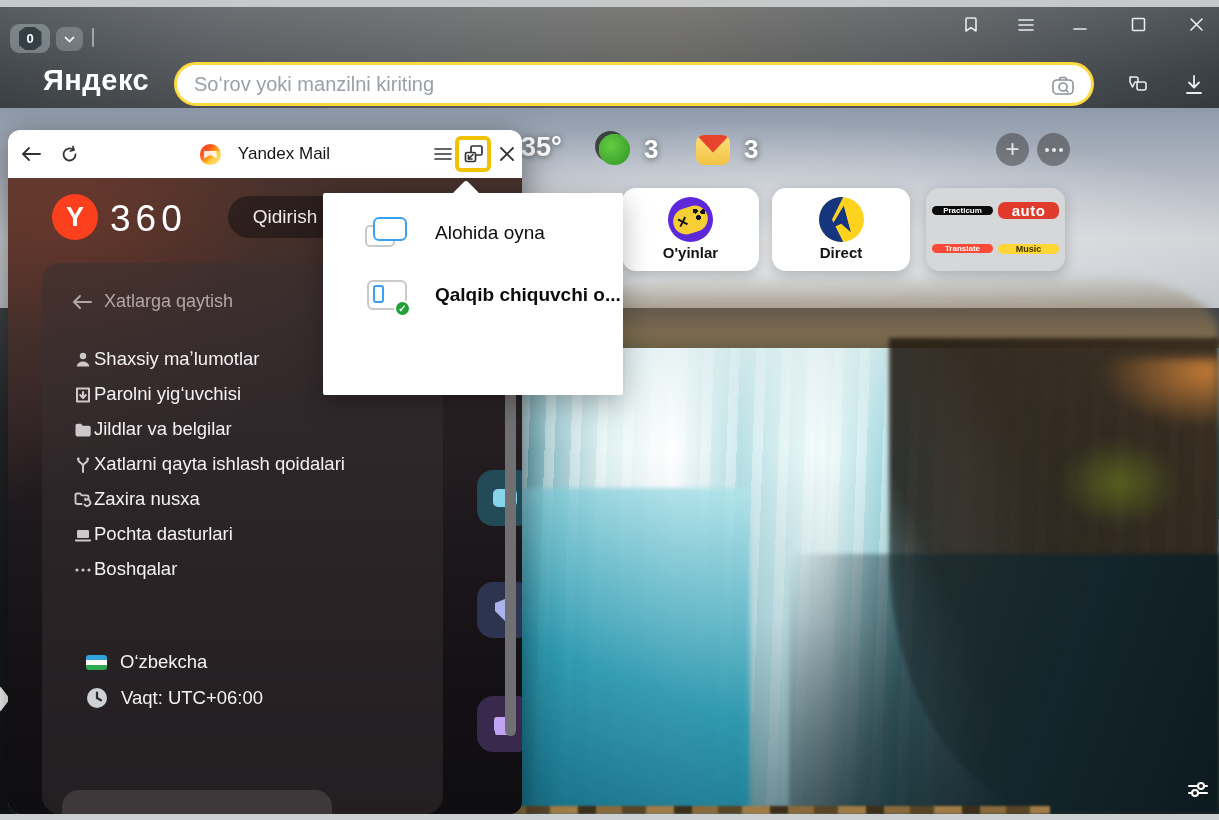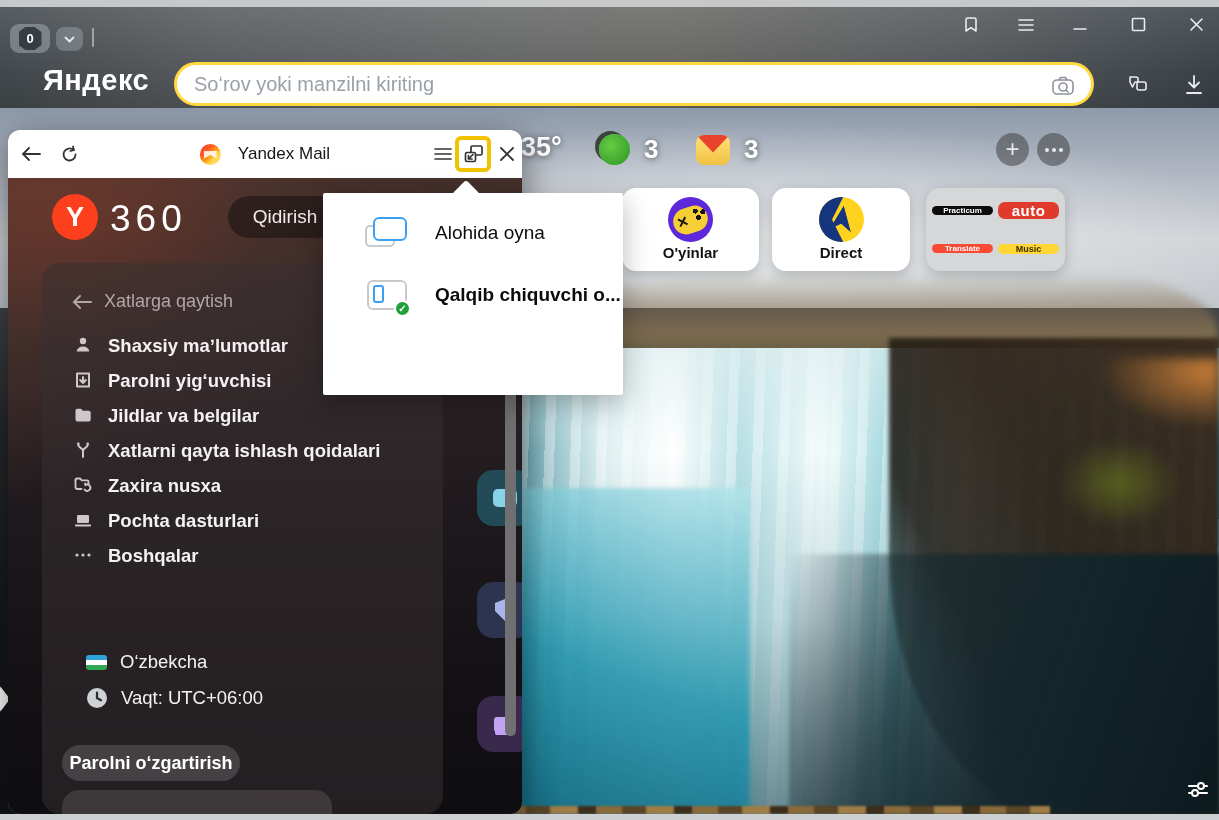--- a/index.html
+++ b/index.html
@@ -134,21 +134,21 @@
     background:#fc3f1d; color:#fff; font-size:27px; font-weight:bold; display:flex; align-items:center; justify-content:center; }
   .brand-360 { position:absolute; left:102px; top:20px; color:#fff; font-size:37px; font-weight:400; letter-spacing:5px; }
   .qidirish { position:absolute; left:220px; top:18px; width:114px; height:42px; border-radius:21px;
     background:rgba(12,10,10,0.45); color:#f0ecec; font-size:19px; display:flex; align-items:center; justify-content:center; }
 
   .panel { position:absolute; left:34px; top:85px; width:401px; height:551px; border-radius:18px;
     background:rgba(56,47,49,0.52); }
   .backrow { position:absolute; left:30px; top:28px; display:flex; align-items:center; gap:12px;
     color:#b1a6a8; font-size:18px; }
   .navlist { position:absolute; left:30px; top:72px; width:360px; }
-  .nav-item { height:35px; display:flex; align-items:flex-start; gap:14px; color:#f4f1f2; font-size:18.5px; font-weight:700; }
+  .nav-item { height:35px; display:flex; align-items:flex-end; color:#f4f1f2; font-size:18.5px; font-weight:400; }
   .nav-item .nico { width:22px; display:flex; justify-content:center; }
   .langrow, .timerow { position:absolute; left:44px; display:flex; align-items:center; gap:13px;
     color:#f4f1f2; font-size:18.5px; font-weight:500; }
   .langrow { top:388px; } .timerow { top:424px; }
   .uzflag { width:21px; height:15px; border-radius:3px;
     background:linear-gradient(180deg,#2fa3dc 0 31%,#d93a2b 31% 36%,#ffffff 36% 64%,#d93a2b 64% 69%,#2faa52 69% 100%); }
   .pw-btn { position:absolute; left:20px; top:482px; width:178px; height:36px; border-radius:18px;
     background:rgba(140,134,136,0.32); color:#fff; font-size:18px; font-weight:600;
     display:flex; align-items:center; justify-content:center; }
   .partial-btn { position:absolute; left:20px; top:527px; width:270px; height:26px;
@@ -343,21 +343,20 @@
           <span>Oʻzbekcha</span>
         </div>
         <div class="timerow">
           <svg width="22" height="22" viewBox="0 0 22 22">
             <circle cx="11" cy="11" r="10" fill="#cfd2d4"></circle>
             <path d="M11 5.5 V11 l4 2.3" stroke="#2b2b2b" stroke-width="2.2" fill="none" stroke-linecap="round"></path>
             </svg>
           <span>Vaqt: UTC+06:00</span>
         </div>
 
-        <div class="pw-btn">Parolni oʻzgartirish</div>
         <div class="partial-btn"></div>
       </div>
 
       <div class="sec-ico sec-teal">
           <div class="glyph-folder"></div>
         </div>
       <div class="sec-ico sec-navy">
           <div class="glyph-shield"></div>
         </div>
       <div class="sec-ico sec-purple">

